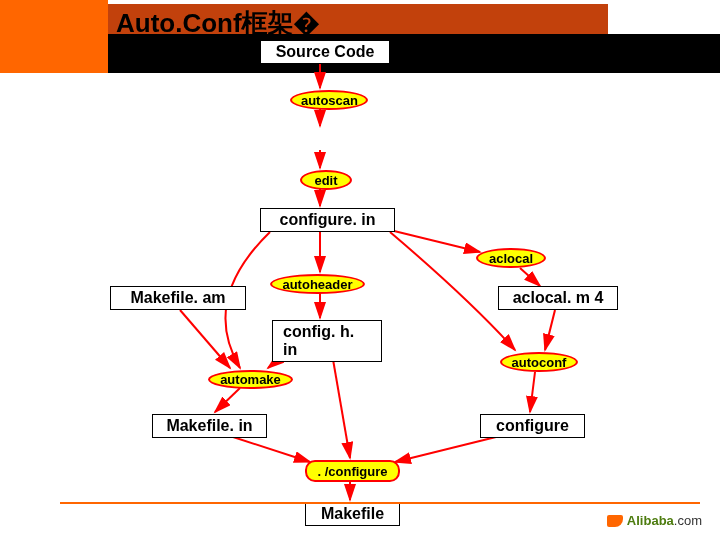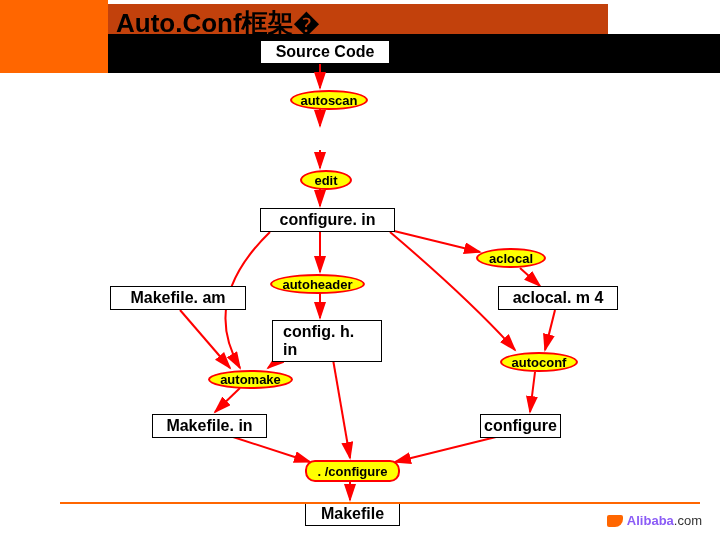--- a/index.html
+++ b/index.html
@@ -9,21 +9,21 @@
   .title-wrap span { font-size: 26px; font-weight: bold; color: #000; padding-left: 8px; }
   .black-strip { position: absolute; left: 108px; top: 34px; width: 612px; height: 39px; background: #000; }
   .stage { position: absolute; left: 0; top: 0; width: 720px; height: 540px; }
   .box { position: absolute; border: 1px solid #000; background: #fff; font-size: 16px; display: flex; align-items: center; justify-content: center; padding: 2px 10px; font-weight: bold; }
   .tool { position: absolute; background: #ffff00; border: 2px solid #ff0000; border-radius: 50%/50%; font-size: 13px; font-weight: bold; display: flex; align-items: center; justify-content: center; padding: 2px 8px; }
   .tool-rect { border-radius: 0; }
   svg.arrows { position: absolute; left: 0; top: 0; width: 720px; height: 540px; pointer-events: none; }
   .footer-line { position: absolute; left: 60px; right: 20px; top: 502px; height: 2px; background: #ff6600; }
   .brand { position: absolute; right: 18px; bottom: 12px; font-size: 13px; color: #333; display: flex; align-items: center; gap: 4px; }
   .brand .logo { width: 16px; height: 12px; background: #ff6600; border-radius: 2px 2px 8px 2px; position: relative; }
-  .brand b { color: #8b5cf6; font-weight: bold; }
+  .brand b { color: #4d7c0f; font-weight: bold; }
 </style>
 </head>
 <body>
 
 <div class="orange-block"></div>
 <div class="black-strip"></div>
 <div class="title-wrap">
   <span>Auto.Conf框架�</span>
 </div>
 
@@ -86,28 +86,28 @@
     </div>
 <div class="box" style="left:498px; top:286px; width:120px;">
       <span>aclocal. m 4</span>
     </div>
 <div class="box" style="left:272px; top:320px; width:110px;">
       <span>config. h. in</span>
     </div>
 <div class="box" style="left:152px; top:414px; width:115px;">
       <span>Makefile. in</span>
     </div>
-<div class="box" style="left:480px; top:414px; width:81px;">
+<div class="box" style="left:480px; top:414px; width:105px;">
       <span>configure</span>
     </div>
 <div class="box" style="left:305px; top:502px; width:95px;">
       <span>Makefile</span>
     </div>
 
-<div class="tool" style="left:290px; top:90px; width:78px; height:20px;">
+<div class="tool" style="left:290px; top:90px; width:78px; height:20px;justify-content:flex-end;">
       <span>autoscan</span>
     </div>
 <div class="tool" style="left:300px; top:170px; width:52px; height:20px;">
       <span>edit</span>
     </div>
 <div class="tool" style="left:476px; top:248px; width:70px; height:20px;">
       <span>aclocal</span>
     </div>
 <div class="tool" style="left:270px; top:274px; width:95px; height:20px;">
       <span>autoheader</span>

